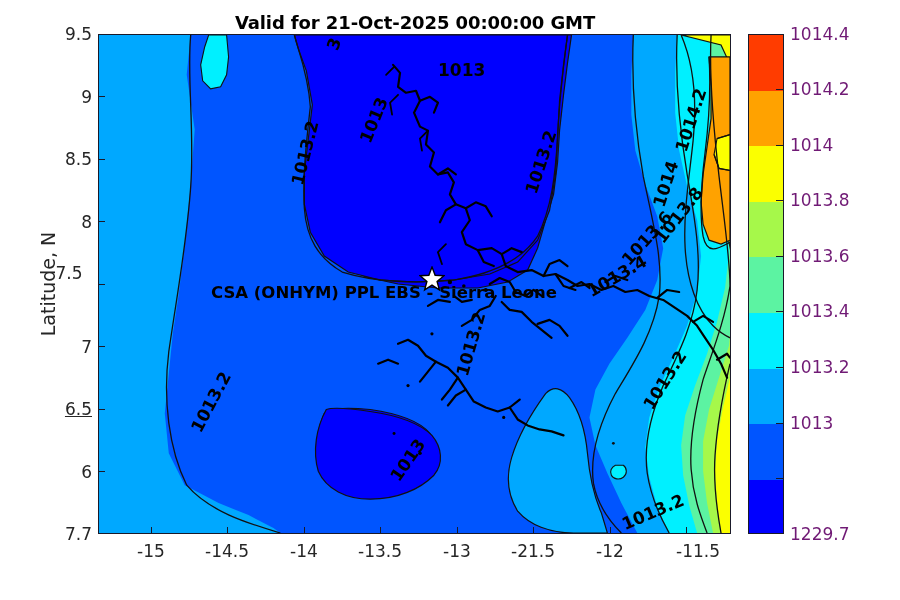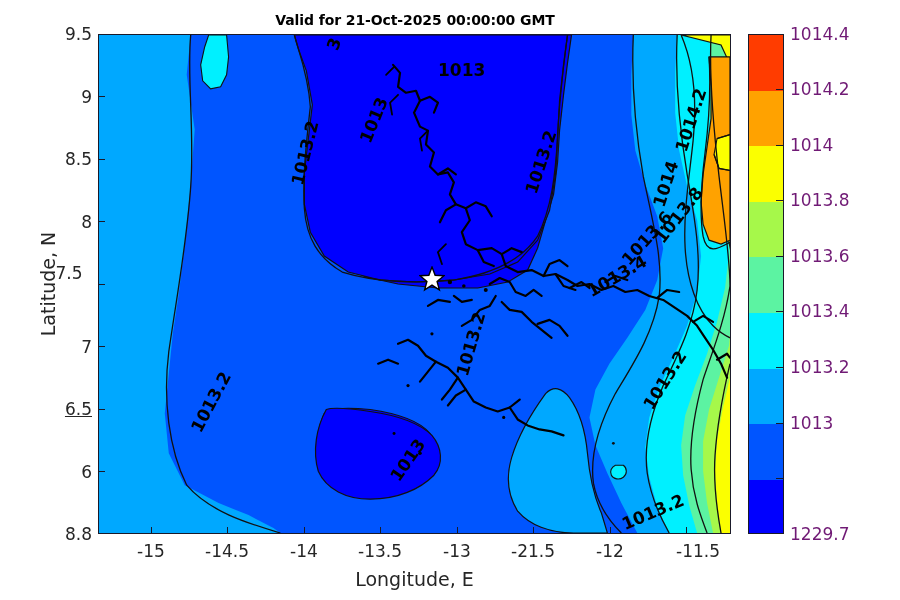--- a/index.html
+++ b/index.html
@@ -6,21 +6,21 @@
   body{
     width:900px;height:600px;background:#ffffff;
     font-family:"DejaVu Sans","Liberation Sans",sans-serif;
     overflow:hidden;position:relative;
   }
   #root{position:absolute;inset:0;}
 
   
   .title{
     position:absolute;left:98px;top:12px;width:634px;
-    text-align:center;font-size:14px;font-weight:bold;color:#000;
+    text-align:center;font-size:18px;font-weight:bold;color:#000;
     letter-spacing:-0.1px;
   }
 
   
   .plot{
     position:absolute;left:98px;top:34px;width:633px;height:500px;
     border:1.3px solid #1a1a2a;box-sizing:border-box;overflow:hidden;
     background:#0055ff;
   }
   .plot svg{position:absolute;left:0;top:0;width:100%;height:100%;display:block;}
@@ -195,47 +195,47 @@
   <div class="clabel" style="left:642px;top:174px;transform:rotate(-72deg);">1014</div>
   <div class="clabel" style="left:646px;top:205px;transform:rotate(-52deg);">1013.8</div>
   <div class="clabel" style="left:614px;top:228px;transform:rotate(-48deg);">1013.6</div>
   <div class="clabel" style="left:584px;top:266px;transform:rotate(-30deg);">1013.4</div>
   <div class="clabel" style="left:178px;top:392px;transform:rotate(-62deg);">1013.2</div>
   <div class="clabel" style="left:438px;top:334px;transform:rotate(-74deg);">1013.2</div>
   <div class="clabel" style="left:632px;top:370px;transform:rotate(-58deg);">1013.2</div>
   <div class="clabel" style="left:384px;top:450px;transform:rotate(-55deg);">1013</div>
   <div class="clabel" style="left:620px;top:502px;transform:rotate(-23deg);">1013.2</div>
 
+  <div class="sitelabel" style="left:211px;top:283px;">CSA (ONHYM) PPL EBS  - Sierra Leone</div>
 
   <div class="ytickwrap">
     <div class="ytick" style="top:0px;">9.5</div>
     <div class="ytick" style="top:62.5px;">9</div>
     <div class="ytick" style="top:125px;">8.5</div>
     <div class="ytick" style="top:187.5px;">8</div>
     <div class="ytick" style="top:239px;text-align:center;">7.5</div>
     <div class="ytick" style="top:312.5px;">7</div>
     <div class="ytick" style="top:375px;text-decoration:underline;">6.5</div>
     <div class="ytick" style="top:437.5px;">6</div>
-    <div class="ytick" style="top:500px;">8.8</div>
+    <div class="ytick" style="top:500px;">7.7</div>
   </div>
   <div class="ylabelbox">
     <div class="ylabel">Latitude, N</div>
   </div>
 
   <div class="xtickwrap">
     <div class="xtick" style="left:53px;">-15</div>
     <div class="xtick" style="left:129px;">-14.5</div>
     <div class="xtick" style="left:206px;">-14</div>
     <div class="xtick" style="left:282px;">-13.5</div>
     <div class="xtick" style="left:359px;">-13</div>
     <div class="xtick" style="left:435px;">-21.5</div>
     <div class="xtick" style="left:512px;">-12</div>
     <div class="xtick" style="left:600px;">-11.5</div>
   </div>
-  <div class="xlabel">Longitude, E</div>
 
   <div>
     <div class="tickmark" style="left:151px;top:527px;width:1.3px;height:7px;"></div>
     <div class="tickmark" style="left:227px;top:527px;width:1.3px;height:7px;"></div>
     <div class="tickmark" style="left:304px;top:527px;width:1.3px;height:7px;"></div>
     <div class="tickmark" style="left:380px;top:527px;width:1.3px;height:7px;"></div>
     <div class="tickmark" style="left:457px;top:527px;width:1.3px;height:7px;"></div>
     <div class="tickmark" style="left:533px;top:527px;width:1.3px;height:7px;"></div>
     <div class="tickmark" style="left:610px;top:527px;width:1.3px;height:7px;"></div>
     <div class="tickmark" style="left:686px;top:527px;width:1.3px;height:7px;"></div>

